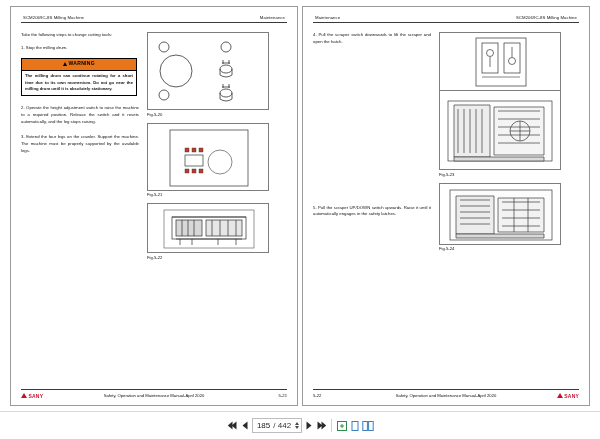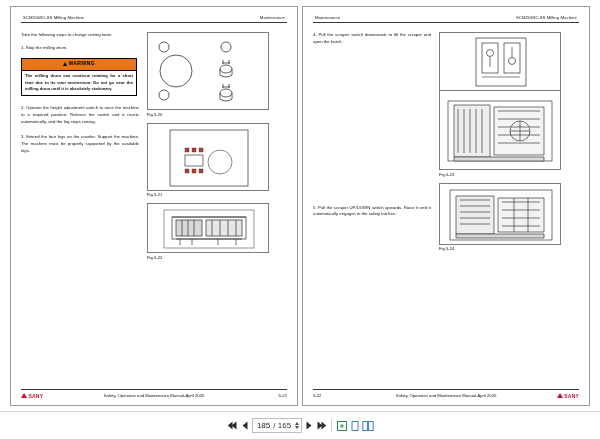--- a/index.html
+++ b/index.html
@@ -425,21 +425,21 @@
     </button>
 
     <button class="tb-btn" title="previous">
       <svg width="11" height="11" viewBox="0 0 11 11">
         <polygon points="7.5,1.5 2.5,5.5 7.5,9.5" fill="#2b2b2b"></polygon>
       </svg>
     </button>
 
     <div class="page-field">
       <span class="pf-val">185</span>
-      <span class="pf-total">/ 165</span>
+      <span class="pf-total">/ 442</span>
       <span class="spin">
         <i class="up"></i>
         <i class="dn"></i>
       </span>
     </div>
 
     <button class="tb-btn" title="next">
       <svg width="11" height="11" viewBox="0 0 11 11">
         <polygon points="3.5,1.5 8.5,5.5 3.5,9.5" fill="#2b2b2b"></polygon>
       </svg>

